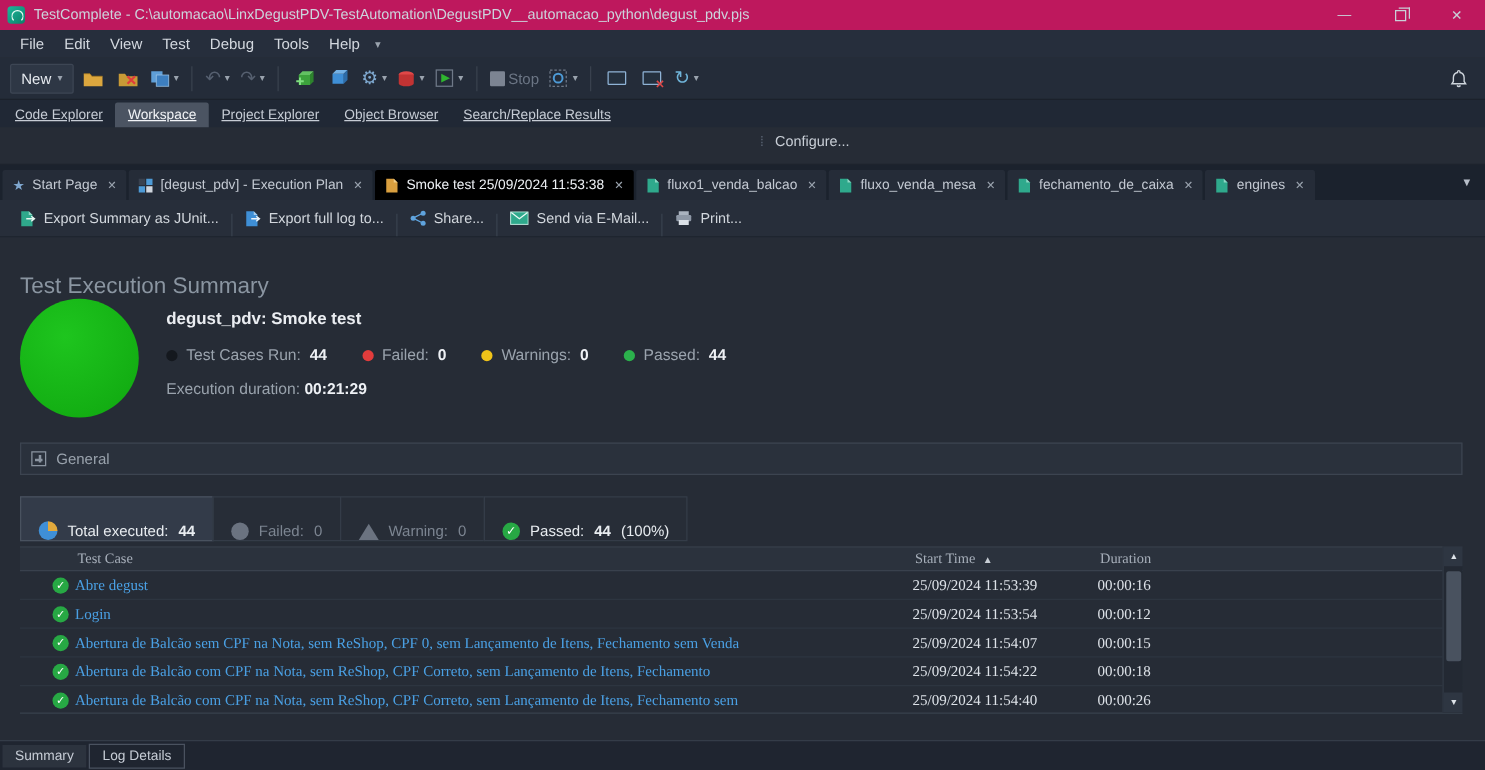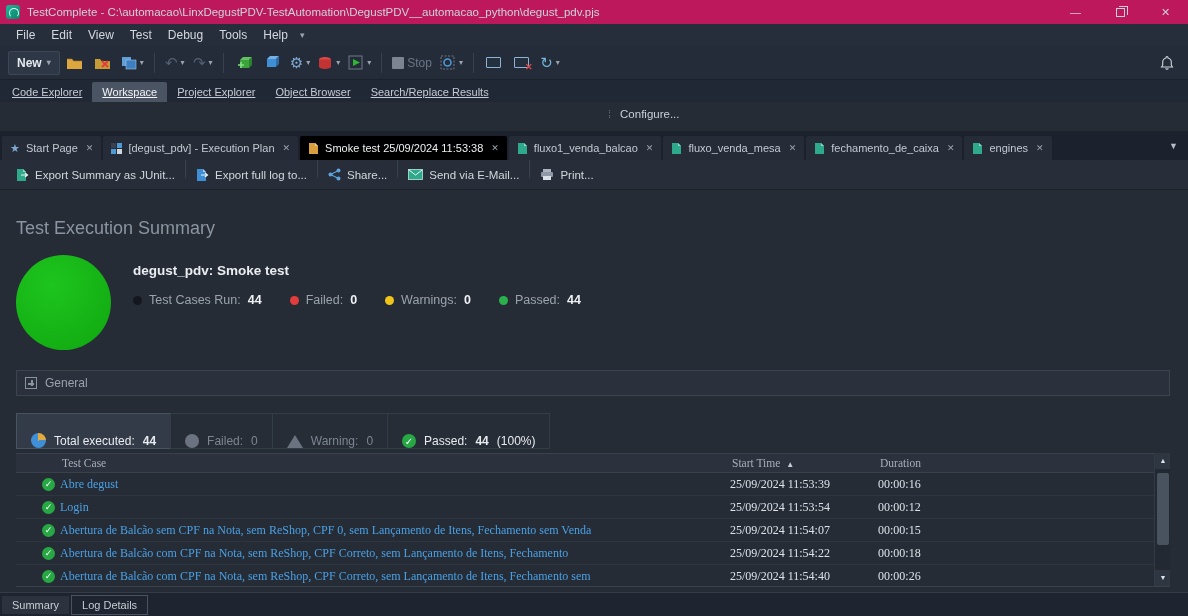--- a/index.html
+++ b/index.html
@@ -22,21 +22,21 @@
   .restore-glyph::before { content:""; position:absolute; left:2px; top:-3px; width:8px; height:8px; border:1px solid #c9cfd8; border-left:none; border-bottom:none; }
 
   
   .menubar { height:22px; background:#262e3c; display:flex; align-items:center; padding-left:8px; flex:0 0 auto; }
   .menu-item { font-size:12px; color:#d3d8df; padding:2px 8px; border-radius:2px; }
   .menu-caret { font-size:9px; color:#9aa3ae; margin-left:4px; }
 
   
   .toolbar { height:34px; background:#242c39; border-bottom:1px solid #1b212b; display:flex; align-items:center; padding:0 8px; gap:2px; flex:0 0 auto; }
   .tbtn { height:26px; min-width:26px; display:flex; align-items:center; justify-content:center; gap:3px; border-radius:2px; padding:0 3px; }
-  .new-btn { background:#2e3745; border:1px solid #3d4654; color:#e6eaef; font-size:12px; padding:0 8px; height:24px; display:flex; align-items:center; gap:5px; border-radius:2px;font-weight:bold; }
+  .new-btn { background:#2e3745; border:1px solid #3d4654; color:#e6eaef; font-size:12px; padding:0 8px; height:24px; display:flex; align-items:center; gap:5px; border-radius:2px; }
   .caret { font-size:8px; color:#9aa3ae; }
   .tsep { width:1px; height:20px; background:#39414e; margin:0 5px; }
   .glyph { font-size:15px; line-height:1; }
   .disabled-glyph { color:#566070; }
   .stop-label { font-size:12px; color:#6b7584; }
   .stop-square { width:12px; height:12px; background:#7c8492; border-radius:1px; }
   .mini-monitor { width:15px; height:11px; border:1.5px solid #8fb3d6; border-radius:1px; background:#24303e; position:relative; }
   .mini-monitor.red-x::after { content:"✕"; position:absolute; right:-4px; bottom:-5px; color:#e04848; font-size:9px; font-weight:bold; }
   .toolbar-spacer { flex:1; }
 
@@ -58,29 +58,29 @@
   .doc-close { font-size:9px; color:#9aa3ae; margin-left:2px; }
   .star-glyph { color:#7fa7cf; font-size:11px; }
   .plan-glyph { width:11px; height:11px; background:
       linear-gradient(#39414e,#39414e) 0 0/5px 5px no-repeat,
       linear-gradient(#4d9ad6,#4d9ad6) 6px 0/5px 5px no-repeat,
       linear-gradient(#4d9ad6,#4d9ad6) 0 6px/5px 5px no-repeat,
       linear-gradient(#d0d6de,#d0d6de) 6px 6px/5px 5px no-repeat; }
   .doc-tabs-overflow { margin-left:auto; align-self:center; color:#b7bec8; font-size:9px; padding:0 8px; }
 
   
-  .action-bar { height:30px; background:#272e3a; border-bottom:1px solid #1d232d; display:flex; align-items:flex-start; padding-left:6px; flex:0 0 auto; }
+  .action-bar { height:30px; background:#272e3a; border-bottom:1px solid #1d232d; display:flex; align-items:flex-end; padding-left:6px; flex:0 0 auto; }
   .action-item { display:flex; align-items:center; gap:6px; font-size:11.5px; color:#d2d7dd; padding:0 10px; height:100%; }
   .asep { width:1px; height:18px; background:#39414e; }
 
   
   .content { flex:1 1 auto; background:#262c36; position:relative; overflow:hidden; padding:0 0 0 16px; }
   .page-title { margin-top:28px; font-size:18px; font-weight:400; color:#8a95a1; }
 
-  .summary-row { display:flex; margin-top:16px; }
+  .summary-row { display:flex; }
   .result-pie { width:95px; height:95px; border-radius:50%; background:radial-gradient(circle at 38% 32%, #1ec51e, #0fa60f); flex:0 0 auto; }
   .summary-info { margin-left:22px; padding-top:8px; }
   .test-name { font-size:13.5px; font-weight:bold; color:#eaedf1; }
   .stats-row { display:flex; gap:28px; margin-top:15px; align-items:center; }
   .stat { display:flex; align-items:center; gap:7px; font-size:12.5px; color:#9aa3ad; }
   .stat b { color:#eef1f5; }
   .stat-dot { width:9px; height:9px; border-radius:50%; flex:0 0 auto; }
   .stat:nth-child(1) .stat-dot { background:#14181e; }
   .stat:nth-child(2) .stat-dot { background:#e23c3c; }
   .stat:nth-child(3) .stat-dot { background:#f0c419; }
@@ -394,20 +394,24 @@
             <span class="stat-dot"></span>
             <span>Warnings:</span>
             <b>0</b>
           </div>
           <div class="stat">
             <span class="stat-dot"></span>
             <span>Passed:</span>
             <b>44</b>
           </div>
         </div>
+        <div class="duration-row">
+          <span>Execution duration:</span>
+          <b>00:21:29</b>
+        </div>
       </div>
     </div>
 
     <div class="general-box">
       <span class="expand-icon"></span>
       <span class="general-label">General</span>
     </div>
 
     <div class="filter-tabs">
       <div class="filter-tab active">

